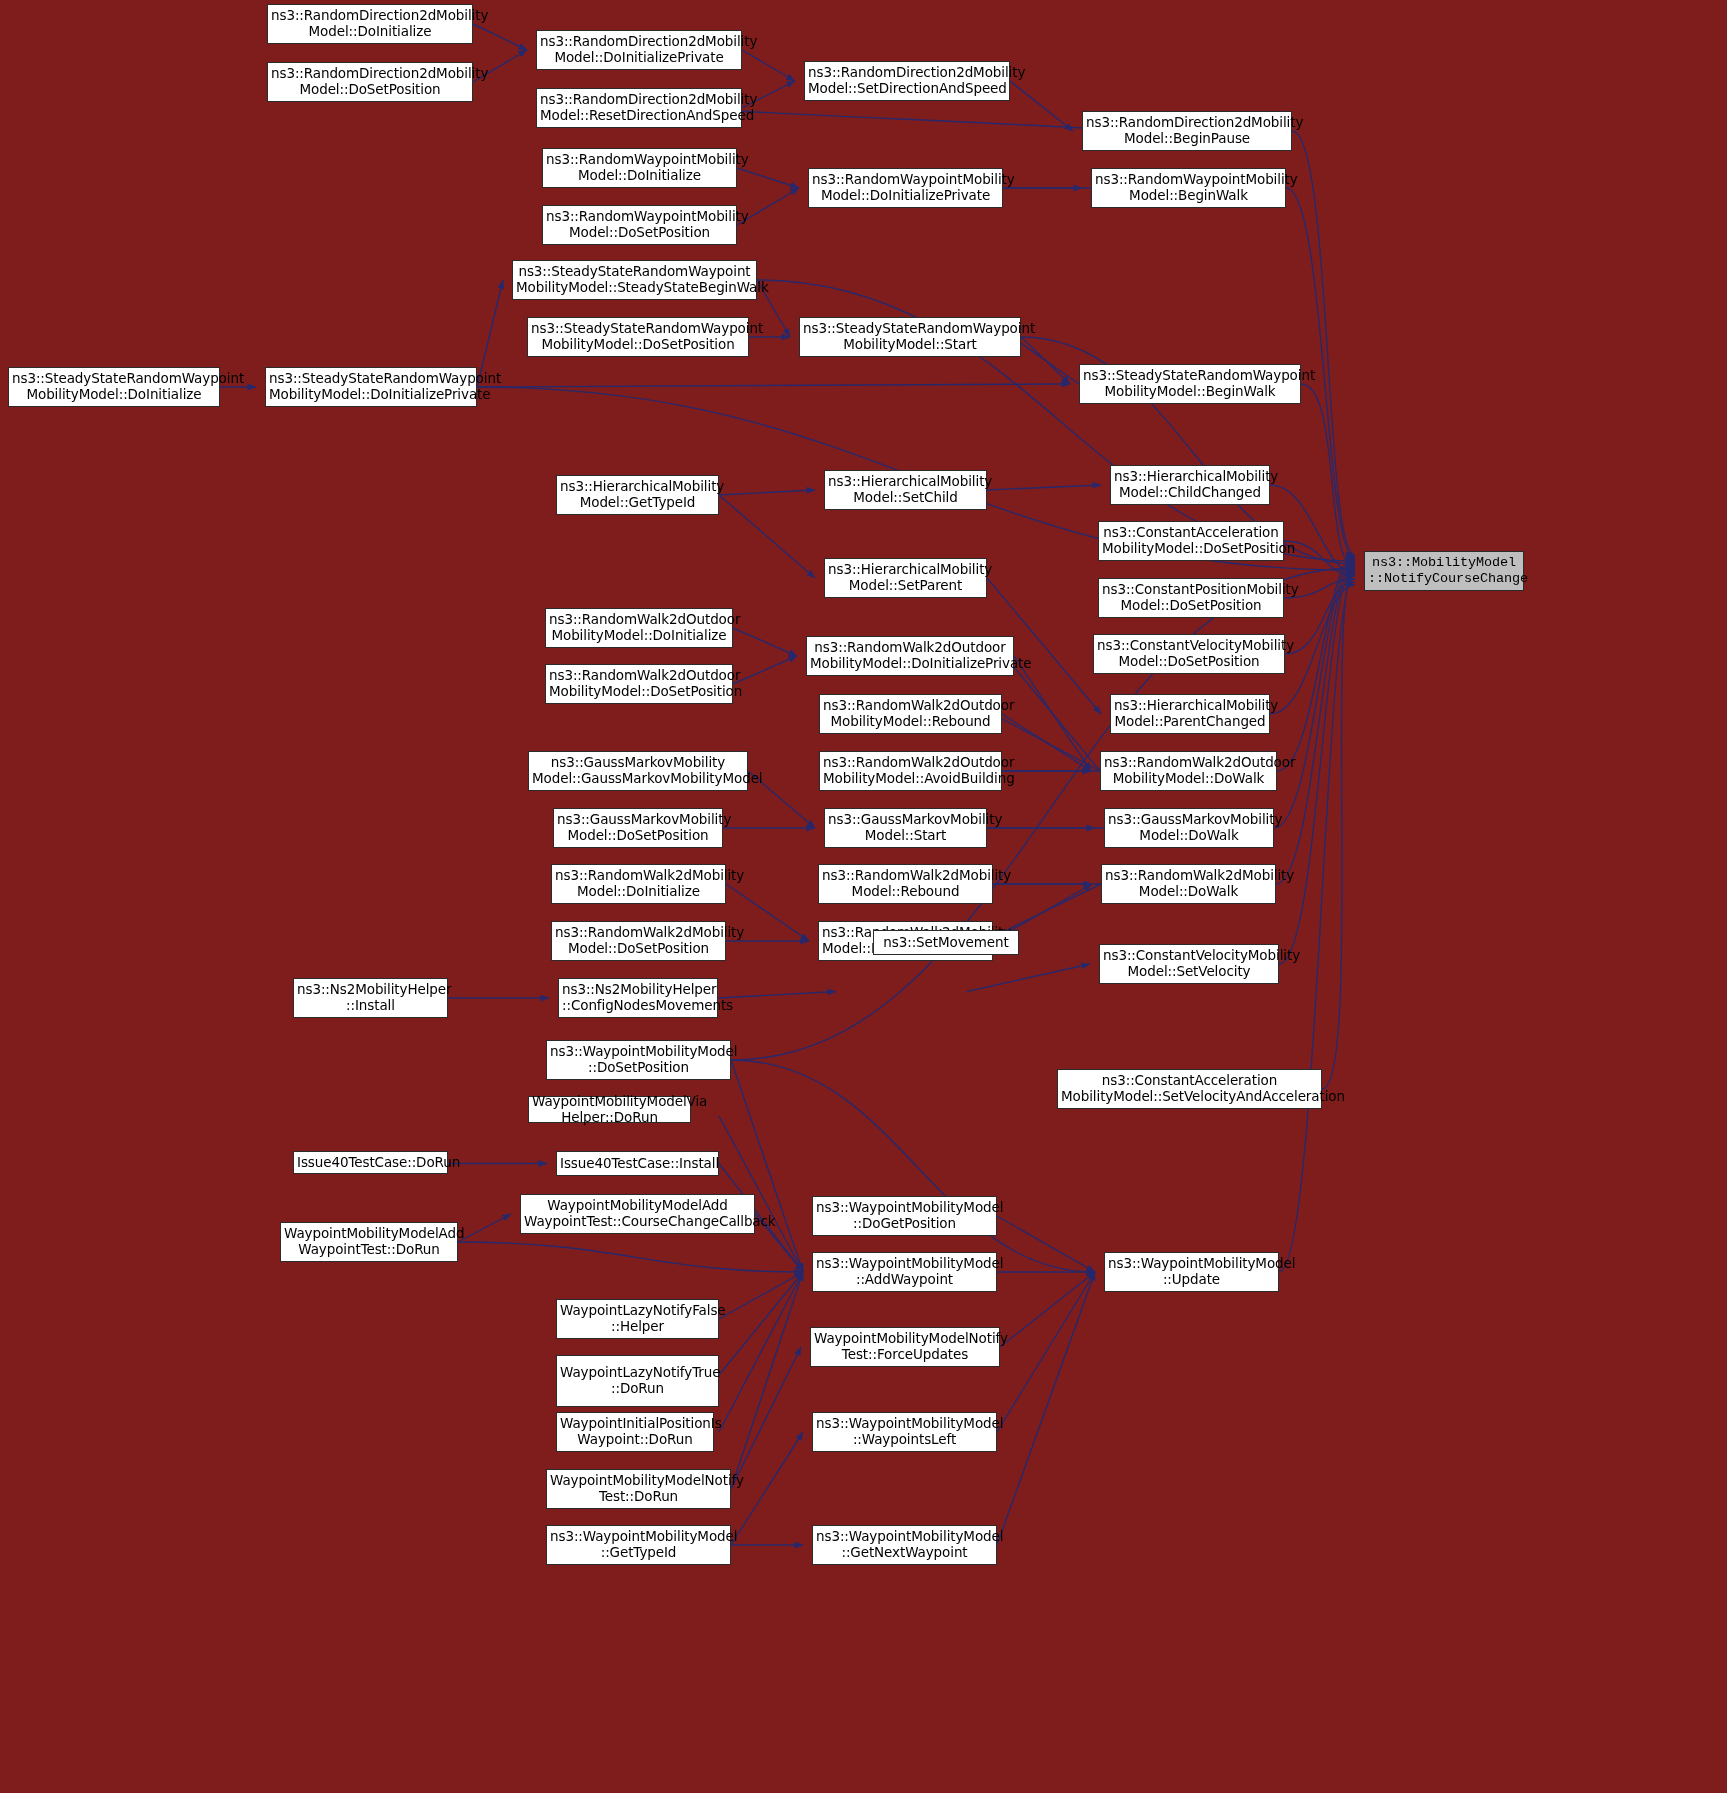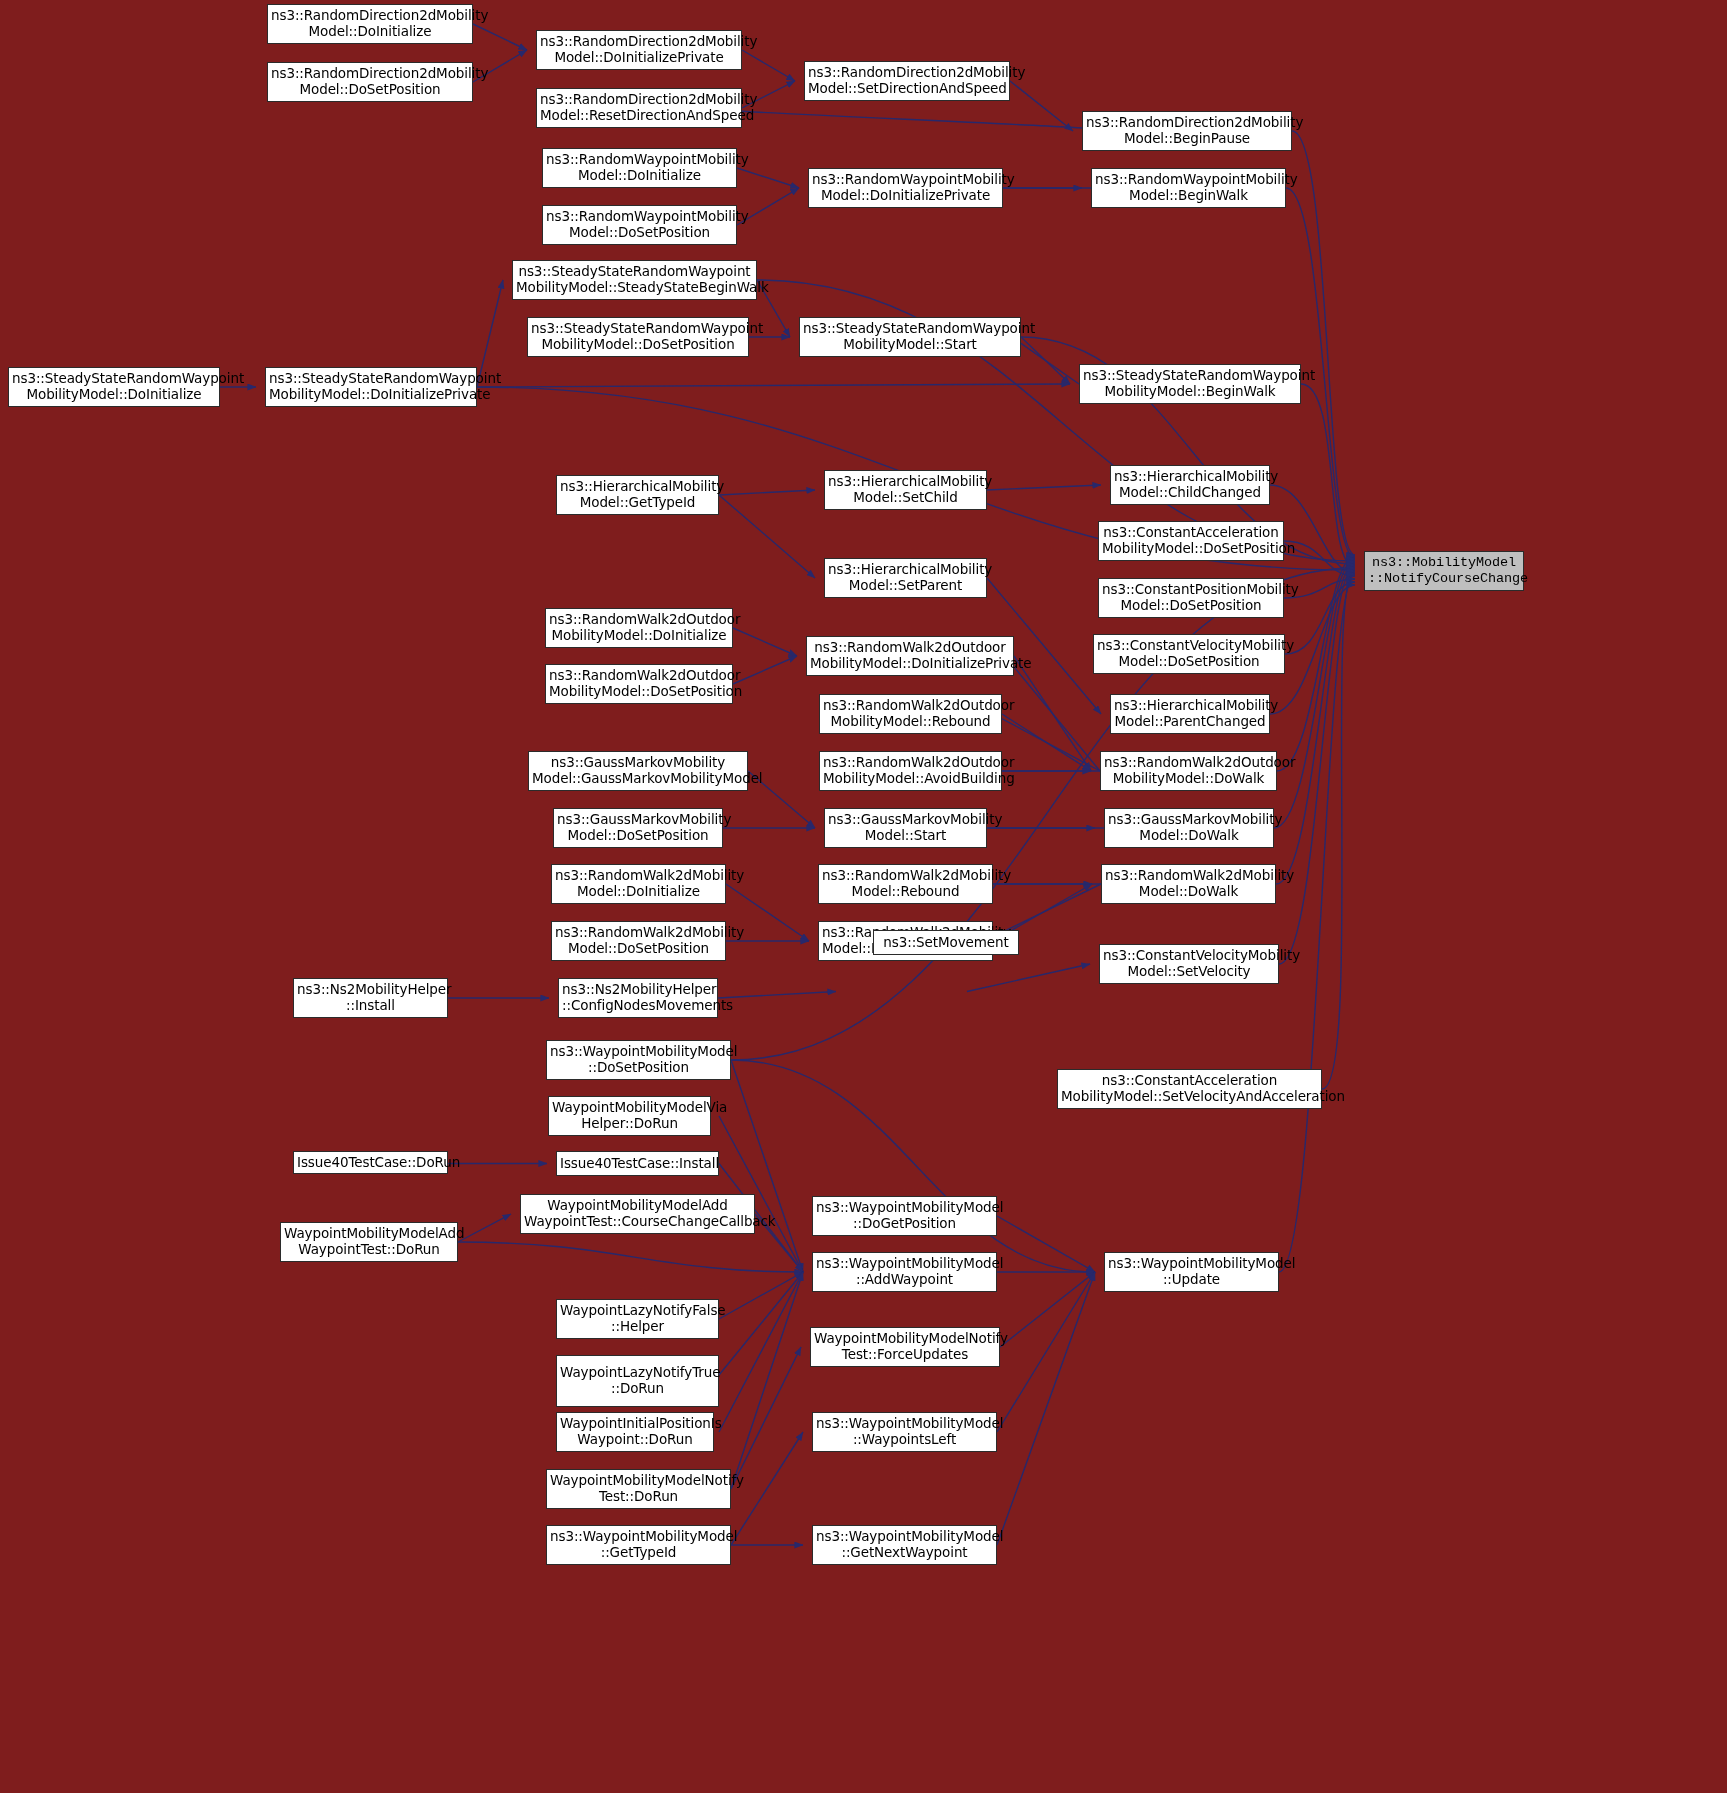--- a/index.html
+++ b/index.html
@@ -218,21 +218,21 @@
 Model::SetVelocity</span></div>
       <div class="node" style="left: 293px; top: 978px; width: 155px; height: 40px;"><span>ns3::Ns2MobilityHelper
 ::Install</span></div>
       <div class="node" style="left: 558px; top: 978px; width: 160px; height: 40px;"><span>ns3::Ns2MobilityHelper
 ::ConfigNodesMovements</span></div>
       <div class="node" style="left: 845px; top: 930px; width: 146px; height: 25px; margin-left: 28px;"><span>ns3::SetMovement</span></div>
       <div class="node" style="left: 546px; top: 1040px; width: 185px; height: 40px;"><span>ns3::WaypointMobilityModel
 ::DoSetPosition</span></div>
       <div class="node" style="left: 1057px; top: 1069px; width: 265px; height: 40px;"><span>ns3::ConstantAcceleration
 MobilityModel::SetVelocityAndAcceleration</span></div>
-      <div class="node" style="left: 548px; top: 1096px; width: 163px; height: 40px;"><span>WaypointMobilityModelVia
+      <div class="node" style="left: 528px; top: 1096px; width: 163px; height: 27px;"><span>WaypointMobilityModelVia
 Helper::DoRun</span></div>
       <div class="node" style="left: 293px; top: 1151px; width: 155px; height: 23px;"><span>Issue40TestCase::DoRun</span></div>
       <div class="node" style="left: 556px; top: 1151px; width: 163px; height: 25px;"><span>Issue40TestCase::Install</span></div>
       <div class="node" style="left: 520px; top: 1194px; width: 235px; height: 40px;"><span>WaypointMobilityModelAdd
 WaypointTest::CourseChangeCallback</span></div>
       <div class="node" style="left: 280px; top: 1222px; width: 178px; height: 40px;"><span>WaypointMobilityModelAdd
 WaypointTest::DoRun</span></div>
       <div class="node" style="left: 812px; top: 1196px; width: 185px; height: 40px;"><span>ns3::WaypointMobilityModel
 ::DoGetPosition</span></div>
       <div class="node" style="left: 812px; top: 1252px; width: 185px; height: 40px;"><span>ns3::WaypointMobilityModel

